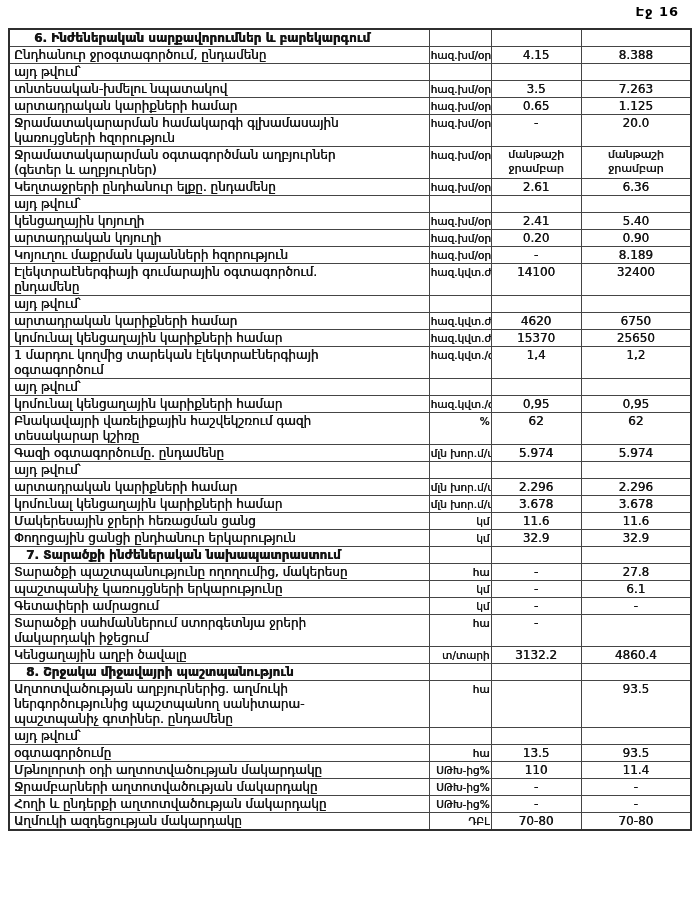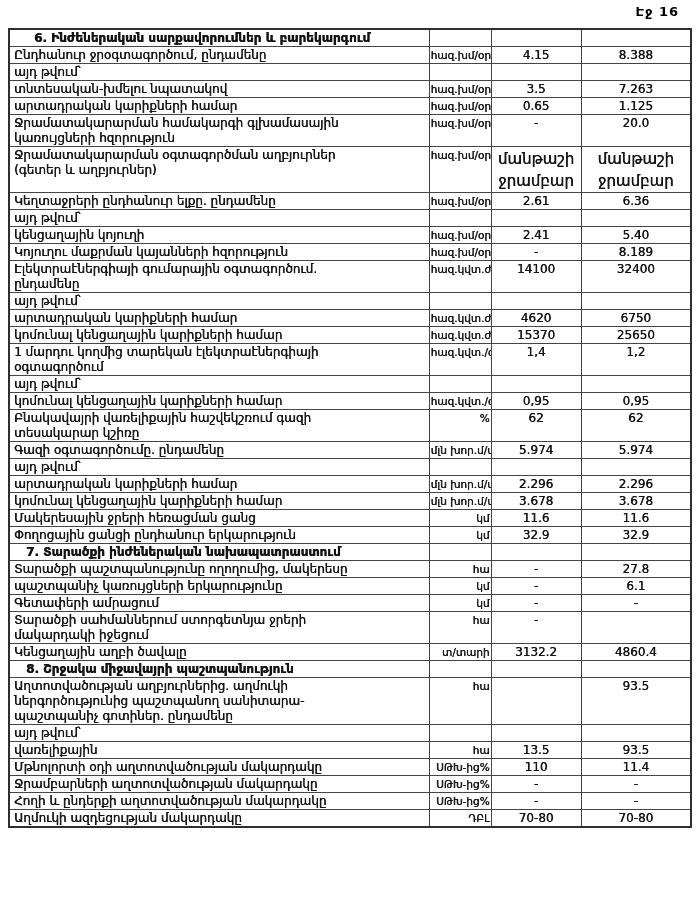--- a/index.html
+++ b/index.html
@@ -28,21 +28,21 @@
     white-space:pre-line;
     text-shadow:0.4px 0 0 currentColor;
     overflow:hidden;
   }
   td.label{text-align:left;}
   td.unit{text-align:right;font-size:10.5px;white-space:nowrap;padding-left:1px;padding-right:1px;}
   td.val{text-align:center;}
   tr.section td{font-weight:bold;}
   tr.section td.label{padding-left:16px;}
   tr.indent td.label{padding-left:24px;}
-  td.small{font-size:15px;line-height:22px;}
+  td.small{font-size:11px;line-height:14px;}
 </style>
 </head>
 <body>
 
 <div class="page-num">Էջ 16</div>
 
 <table class="doc">
   <colgroup>
     <col class="c-label">
     <col class="c-unit">
@@ -108,20 +108,26 @@
         <td class="val"></td>
         <td class="val"></td>
       </tr>
       <tr>
         <td class="label">կենցաղային կոյուղի</td>
         <td class="unit">հազ.խմ/օր</td>
         <td class="val">2.41</td>
         <td class="val">5.40</td>
       </tr>
       <tr>
+        <td class="label">արտադրական կոյուղի</td>
+        <td class="unit">հազ.խմ/օր</td>
+        <td class="val">0.20</td>
+        <td class="val">0.90</td>
+      </tr>
+      <tr>
         <td class="label">Կոյուղու մաքրման կայանների հզորություն</td>
         <td class="unit">հազ.խմ/օր</td>
         <td class="val">-</td>
         <td class="val">8.189</td>
       </tr>
       <tr>
         <td class="label">Էլեկտրաէներգիայի գումարային օգտագործում.
 ընդամենը</td>
         <td class="unit">հազ.կվտ.ժ/տ</td>
         <td class="val">14100</td>
@@ -258,21 +264,21 @@
         <td class="val"></td>
         <td class="val">93.5</td>
       </tr>
       <tr>
         <td class="label">այդ թվում՝</td>
         <td class="unit"></td>
         <td class="val"></td>
         <td class="val"></td>
       </tr>
       <tr>
-        <td class="label">վառելիքային</td>
+        <td class="label">օգտագործումը</td>
         <td class="unit">հա</td>
         <td class="val">13.5</td>
         <td class="val">93.5</td>
       </tr>
       <tr>
         <td class="label">Մթնոլորտի օդի աղտոտվածության մակարդակը</td>
         <td class="unit">ՍԹԽ-ից%</td>
         <td class="val">110</td>
         <td class="val">11.4</td>
       </tr>

